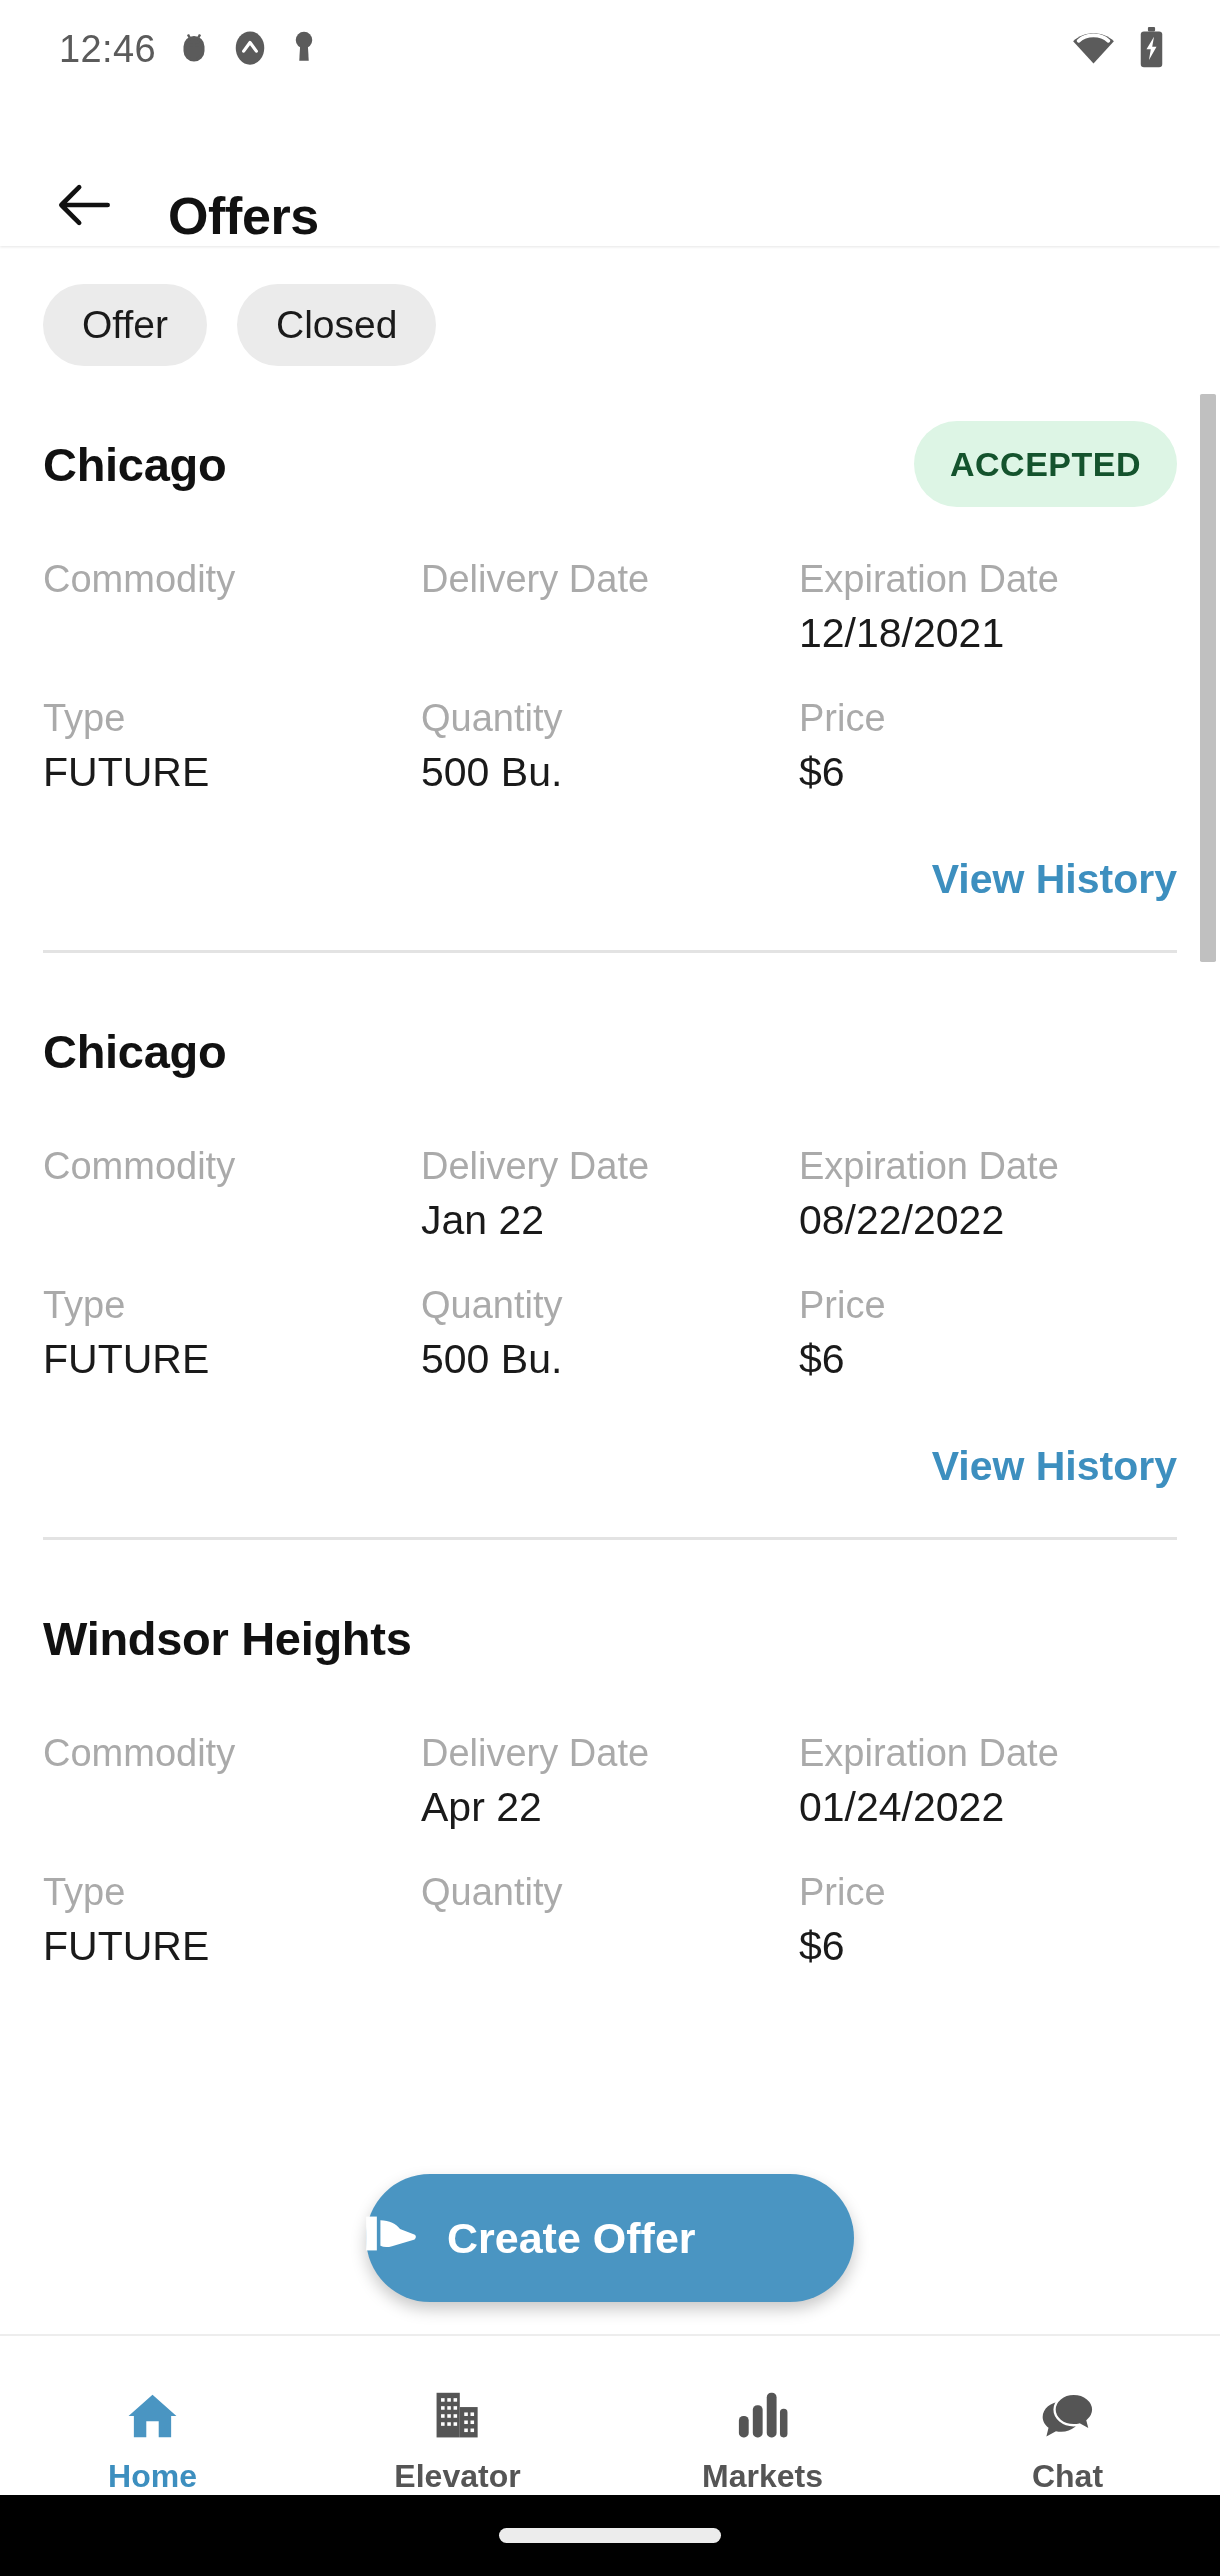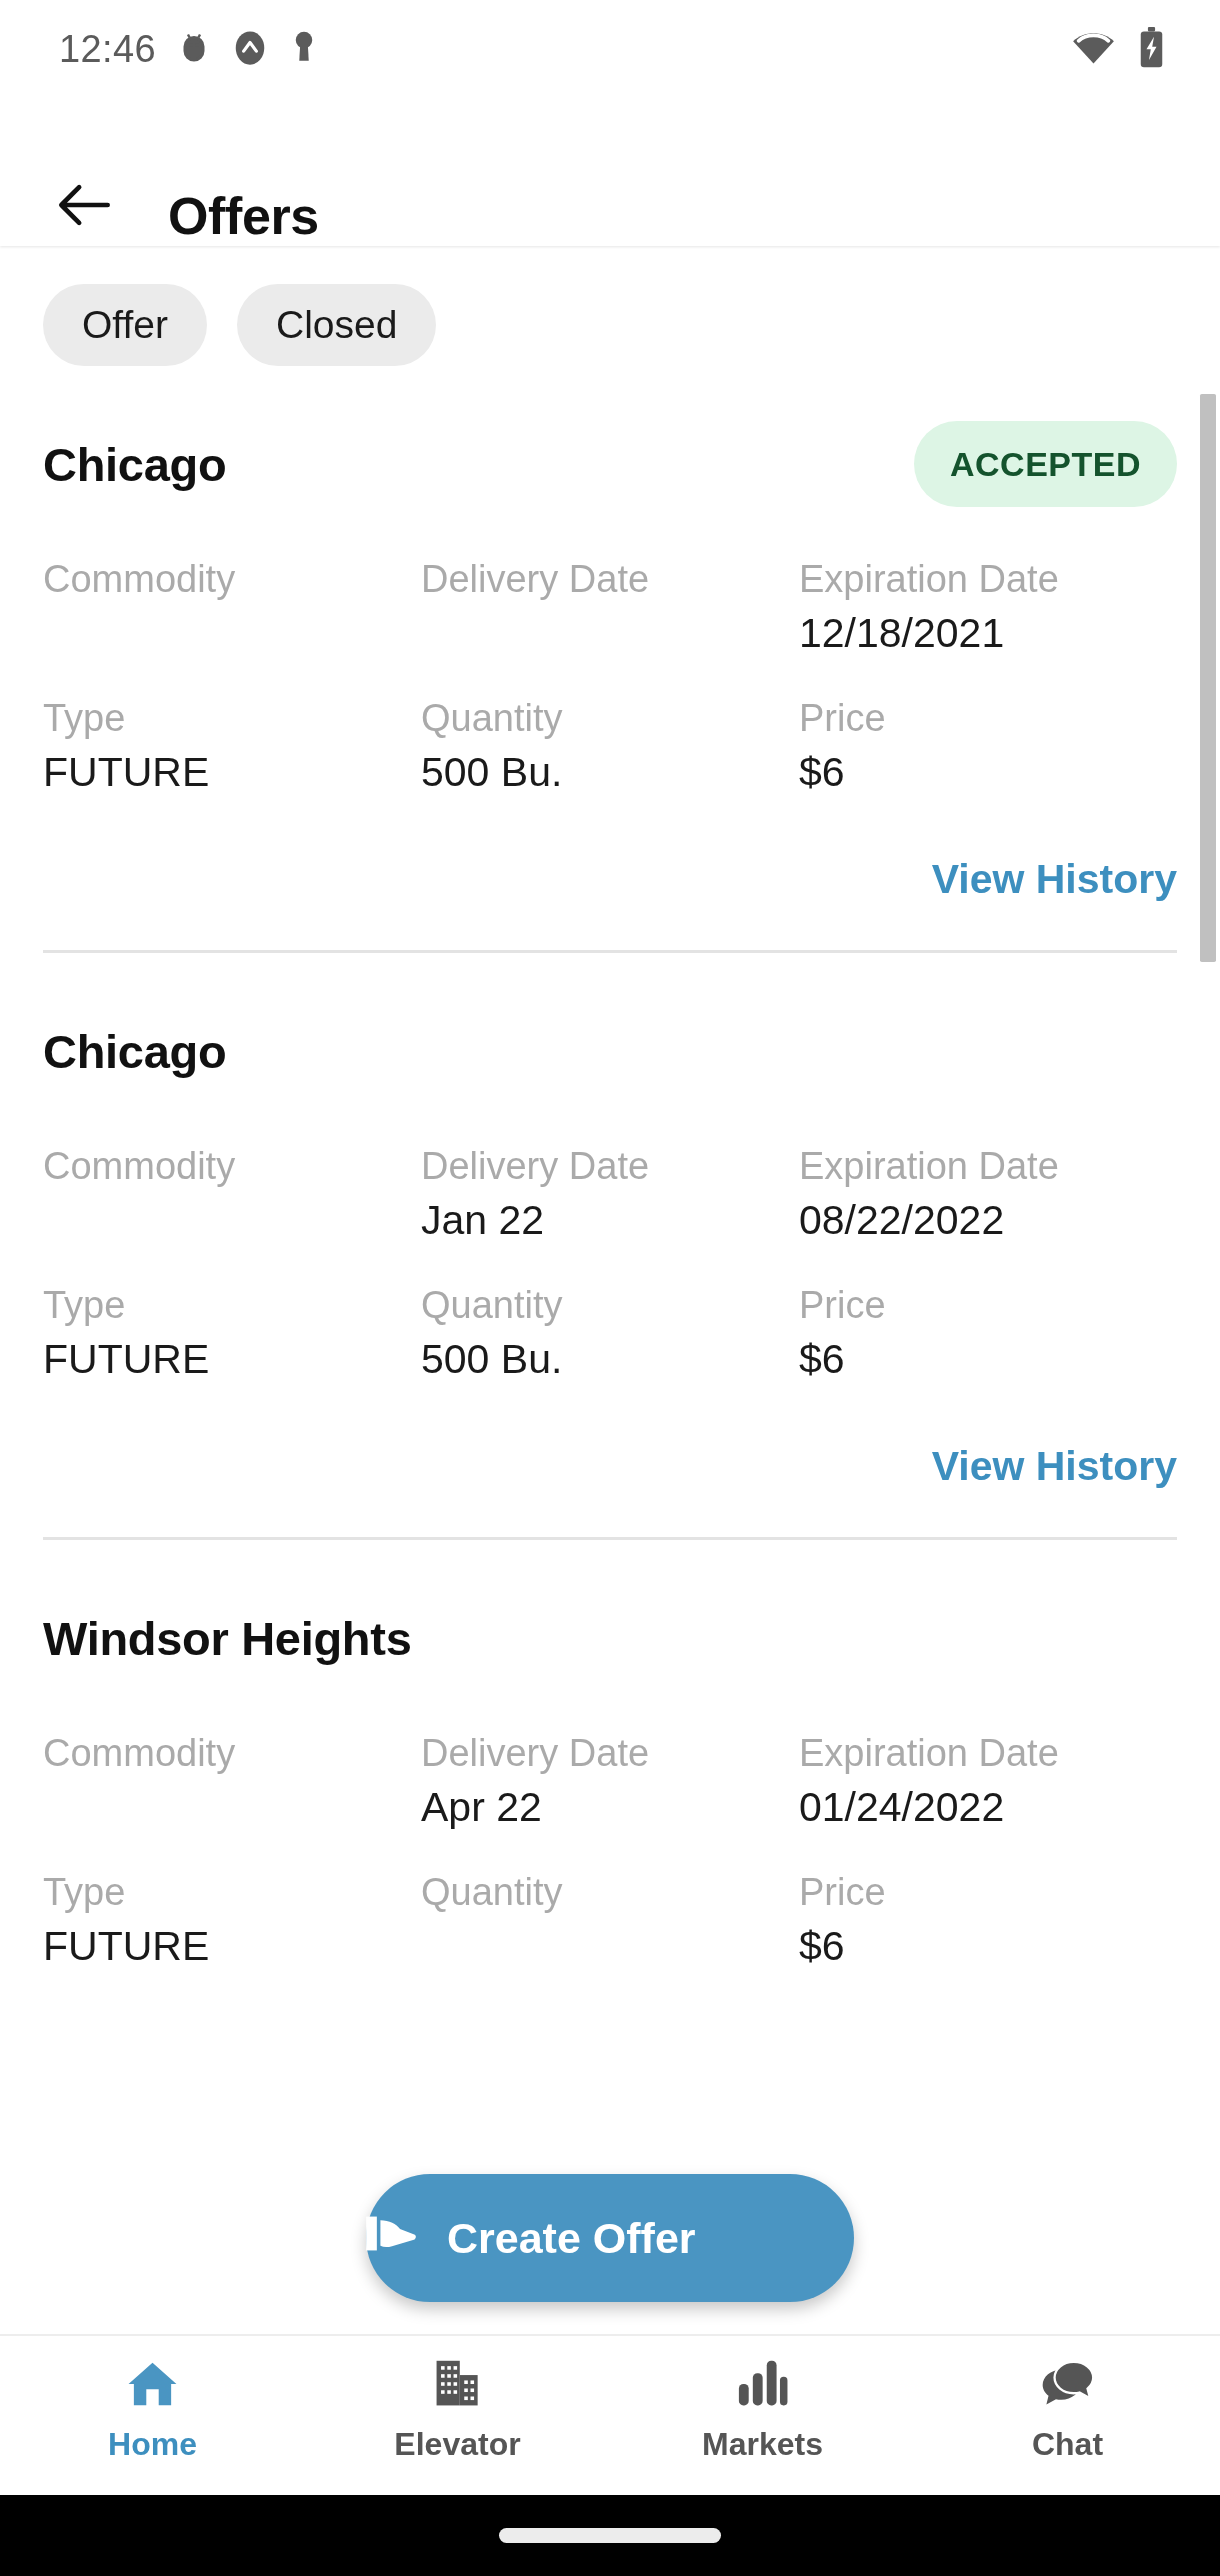--- a/index.html
+++ b/index.html
@@ -81,21 +81,21 @@
     display:flex; align-items:center; justify-content:flex-start; gap:29px;
     font-size:43px; font-weight:700;
     box-shadow:0 7.2px 16px rgba(0,0,0,0.22);
     cursor:pointer; z-index:20;
   }
 
   
   .bottomnav {
     position:absolute; bottom:81px; left:0; width:1220px; height:161px;
     background:#fff; border-top:2.7px solid #ededed;
-    display:flex; align-items:flex-start; z-index:10;
+    display:flex; align-items:flex-end; z-index:10;
   }
   .navitem {
     flex:1; display:flex; flex-direction:column; align-items:center;
     padding-top:23px; gap:14.3px; cursor:pointer;
   }
   .navitem .lab { font-size:32px; font-weight:700; }
   .navitem.active .lab { color:#3d8fbf; }
   .navitem .lab { color:#555555; }
 
   

